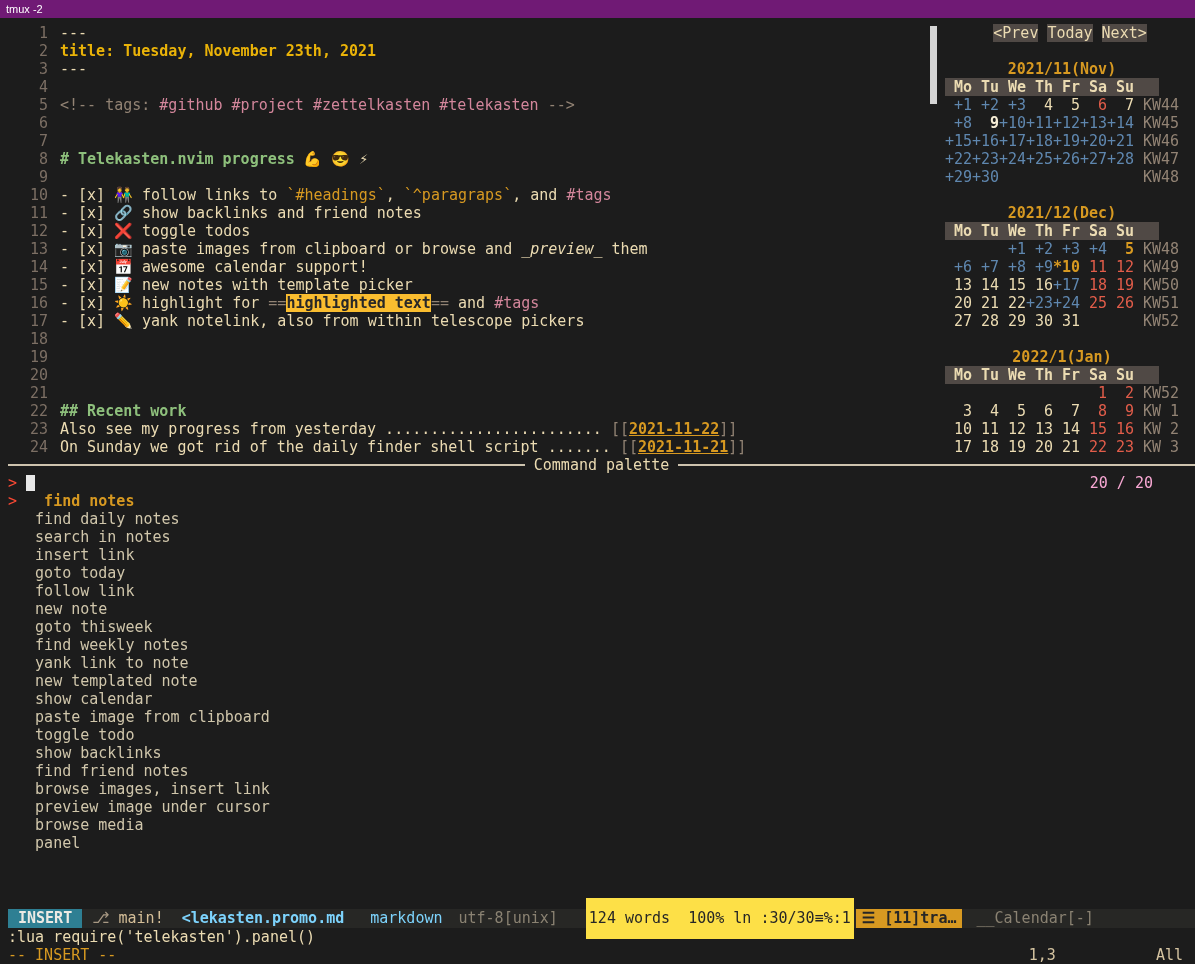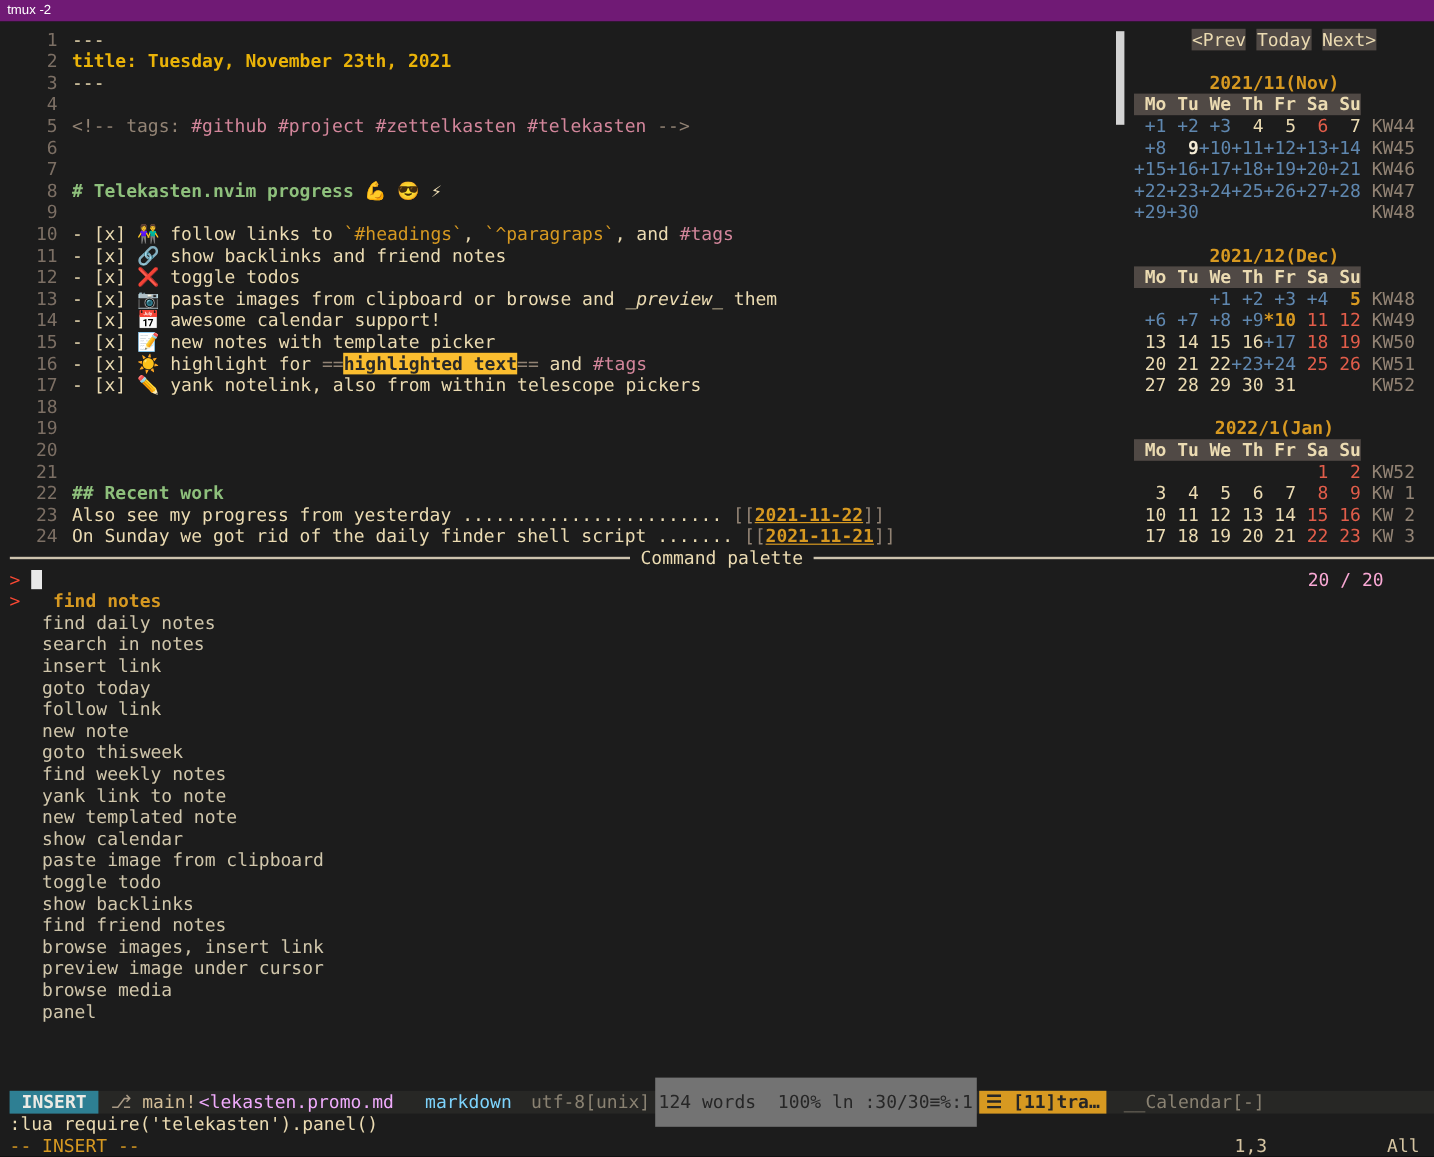--- a/index.html
+++ b/index.html
@@ -36,21 +36,21 @@
   .tok-wl{color:#d79921;font-weight:bold;text-decoration:underline}
   .tok-emoji{color:#ebdbb2}
   .scrollbar{position:absolute;top:2px;right:8px;width:7px;height:78px;background:#d4d4d4}
 
   
   .calendar{width:250px;flex:none}
   .cal-line{height:18px;white-space:pre}
   .cal-nav{display:flex;justify-content:center;gap:9px}
   .cal-btn{background:#504945;color:#ebdbb2}
   .cal-title{color:#d79921;font-weight:bold;width:234px;text-align:center}
-  .cal-wd{display:inline-block;width:189px;background:#504945;color:#ebdbb2;font-weight:bold}
+  .cal-wd{display:inline-block;width:214px;background:#504945;color:#ebdbb2;font-weight:bold}
   .cal-cell{display:inline-block;width:27px;text-align:right}
   .cal-b{color:#5f87af}
   .cal-p{color:#ebdbb2}
   .cal-pb{color:#f5ecd5;font-weight:bold}
   .cal-r{color:#e25d4a}
   .cal-y{color:#d79921;font-weight:bold}
   .cal-e{color:transparent}
   .cal-kw{color:#928374}
 
   
@@ -65,24 +65,24 @@
   .pal-item{height:18px;white-space:pre;color:#d0c6ab}
   .pal-caret{color:#fb4934}
   .pal-sel-label{color:#d79921;font-weight:bold}
 
   
   .statusline{height:19px;flex:none;display:flex;align-items:center;background:#272725;white-space:pre;line-height:19px}
   .seg-mode{background:#2e7f93;color:#eceae4;font-weight:bold;padding:0 10px}
   .seg-git{margin-left:10px}
   .git-icon{color:#a89984;font-family:"DejaVu Sans",sans-serif}
   .git-branch{color:#d4be98}
-  .seg-file{margin-left:2px;color:#f0abfc;font-weight:normal}
+  .seg-file{margin-left:18px;color:#7dd3fc;font-weight:bold}
   .seg-ft{margin-left:26px;color:#7dd3fc}
   .seg-enc{margin-left:16px;color:#8a8272}
-  .seg-stats{margin-left:4px;background:#737373;color:#262626;padding:11px 3px}
+  .seg-stats{margin-left:28px;background:#fde047;color:#262626;padding:11px 3px}
   .seg-buf{margin-left:2px;background:#d79921;color:#262626;font-weight:bold;padding:0 6px}
   .seg-right{margin-left:14px;color:#8a8272}
 
   
   .cmdline{height:18px;flex:none;color:#ebdbb2;white-space:pre}
   .modeline{height:18px;flex:none;display:flex;white-space:pre}
   .mode-text{color:#d79921;font-weight:normal}
   .mode-pos{margin-left:auto;color:#d5c4a1}
   .mode-scroll{margin-left:100px;margin-right:12px;color:#d5c4a1}
 </style>

